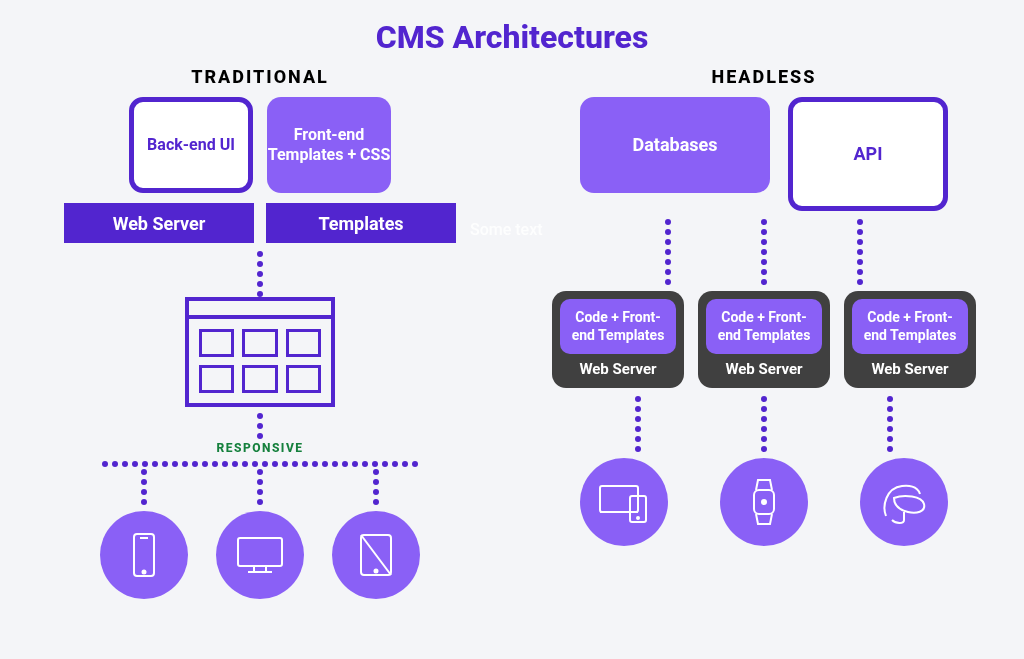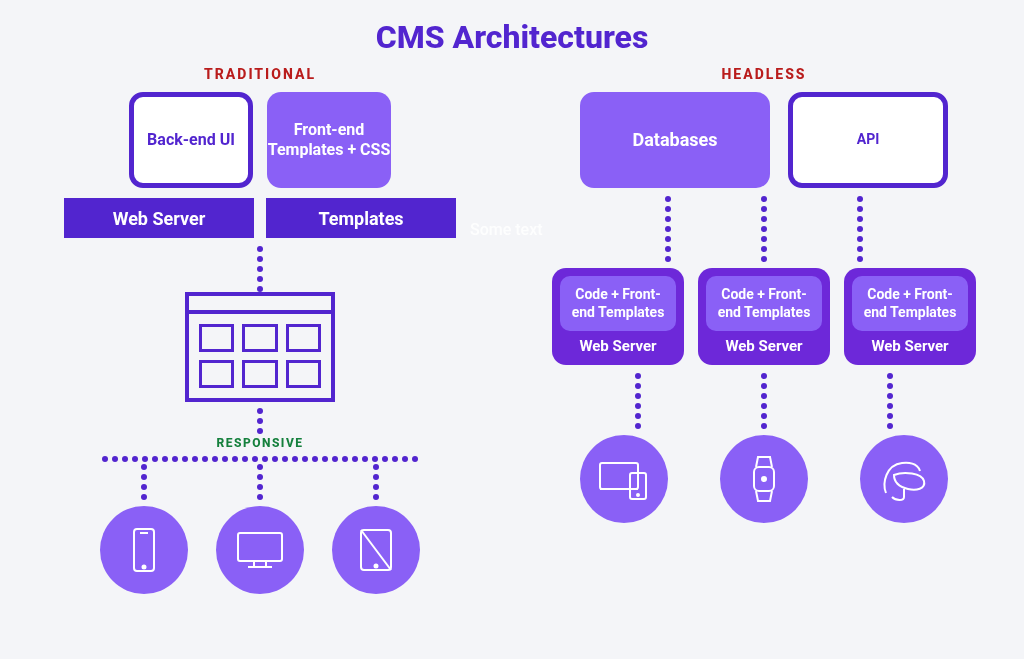--- a/index.html
+++ b/index.html
@@ -25,24 +25,24 @@
     padding: 0 40px;
   }
   .col {
     display: flex;
     flex-direction: column;
     align-items: center;
   }
   .col.left  { width: 440px; }
   .col.right { width: 440px; }
   .col-header {
-    color: #b91c1c;
+    color: #000000;
     font-weight: 800;
     letter-spacing: 2px;
-    font-size: 14px;
+    font-size: 18px;
     margin-bottom: 10px;
   }
   .row { display: flex; gap: 14px; }
   
   .box-outline {
     border: 5px solid #5225cf;
     border-radius: 14px;
     background: #fff;
     color: #5225cf;
     display: flex;
@@ -125,24 +125,24 @@
   .circle {
     width: 88px; height: 88px; border-radius: 50%;
     background: #8a60f6;
     display: flex; align-items: center; justify-content: center;
   }
   .circle svg { stroke: #fff; fill: none; stroke-width: 2; }
 
   
   .right .top-row { gap: 18px; }
   .right .top-box-l { width: 190px; height: 96px; font-size:18px; }
-  .right .top-box-r { width: 160px; height: 96px; font-size:14px; }
+  .right .top-box-r { width: 160px; height: 114px; font-size:18px; }
 
   .server-card {
-    background: #6d28d9;
+    background: #404040;
     border-radius: 14px;
     width: 132px;
     padding: 8px 8px 10px 8px;
     display: flex;
     flex-direction: column;
     align-items: center;
     gap: 6px;
   }
   .server-card .inner {
     background: #8a60f6;

